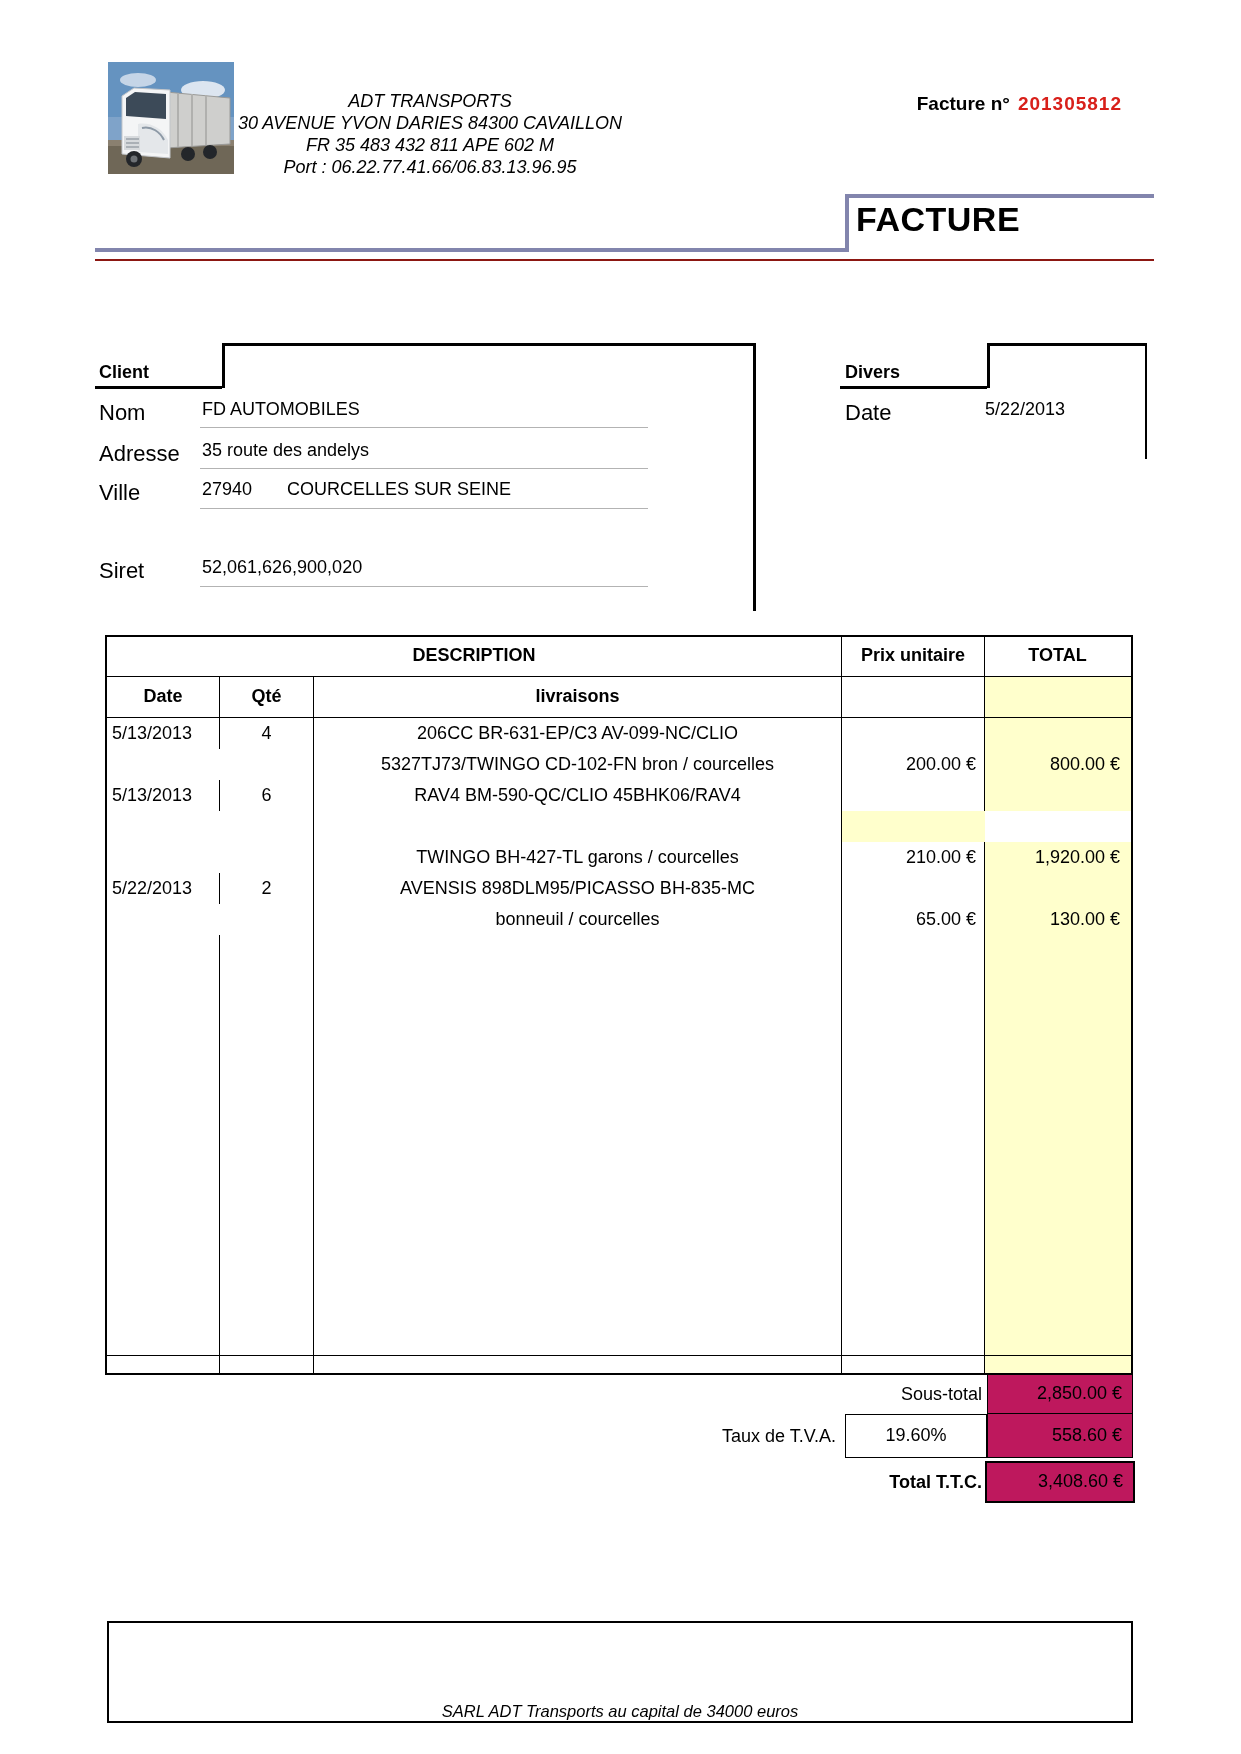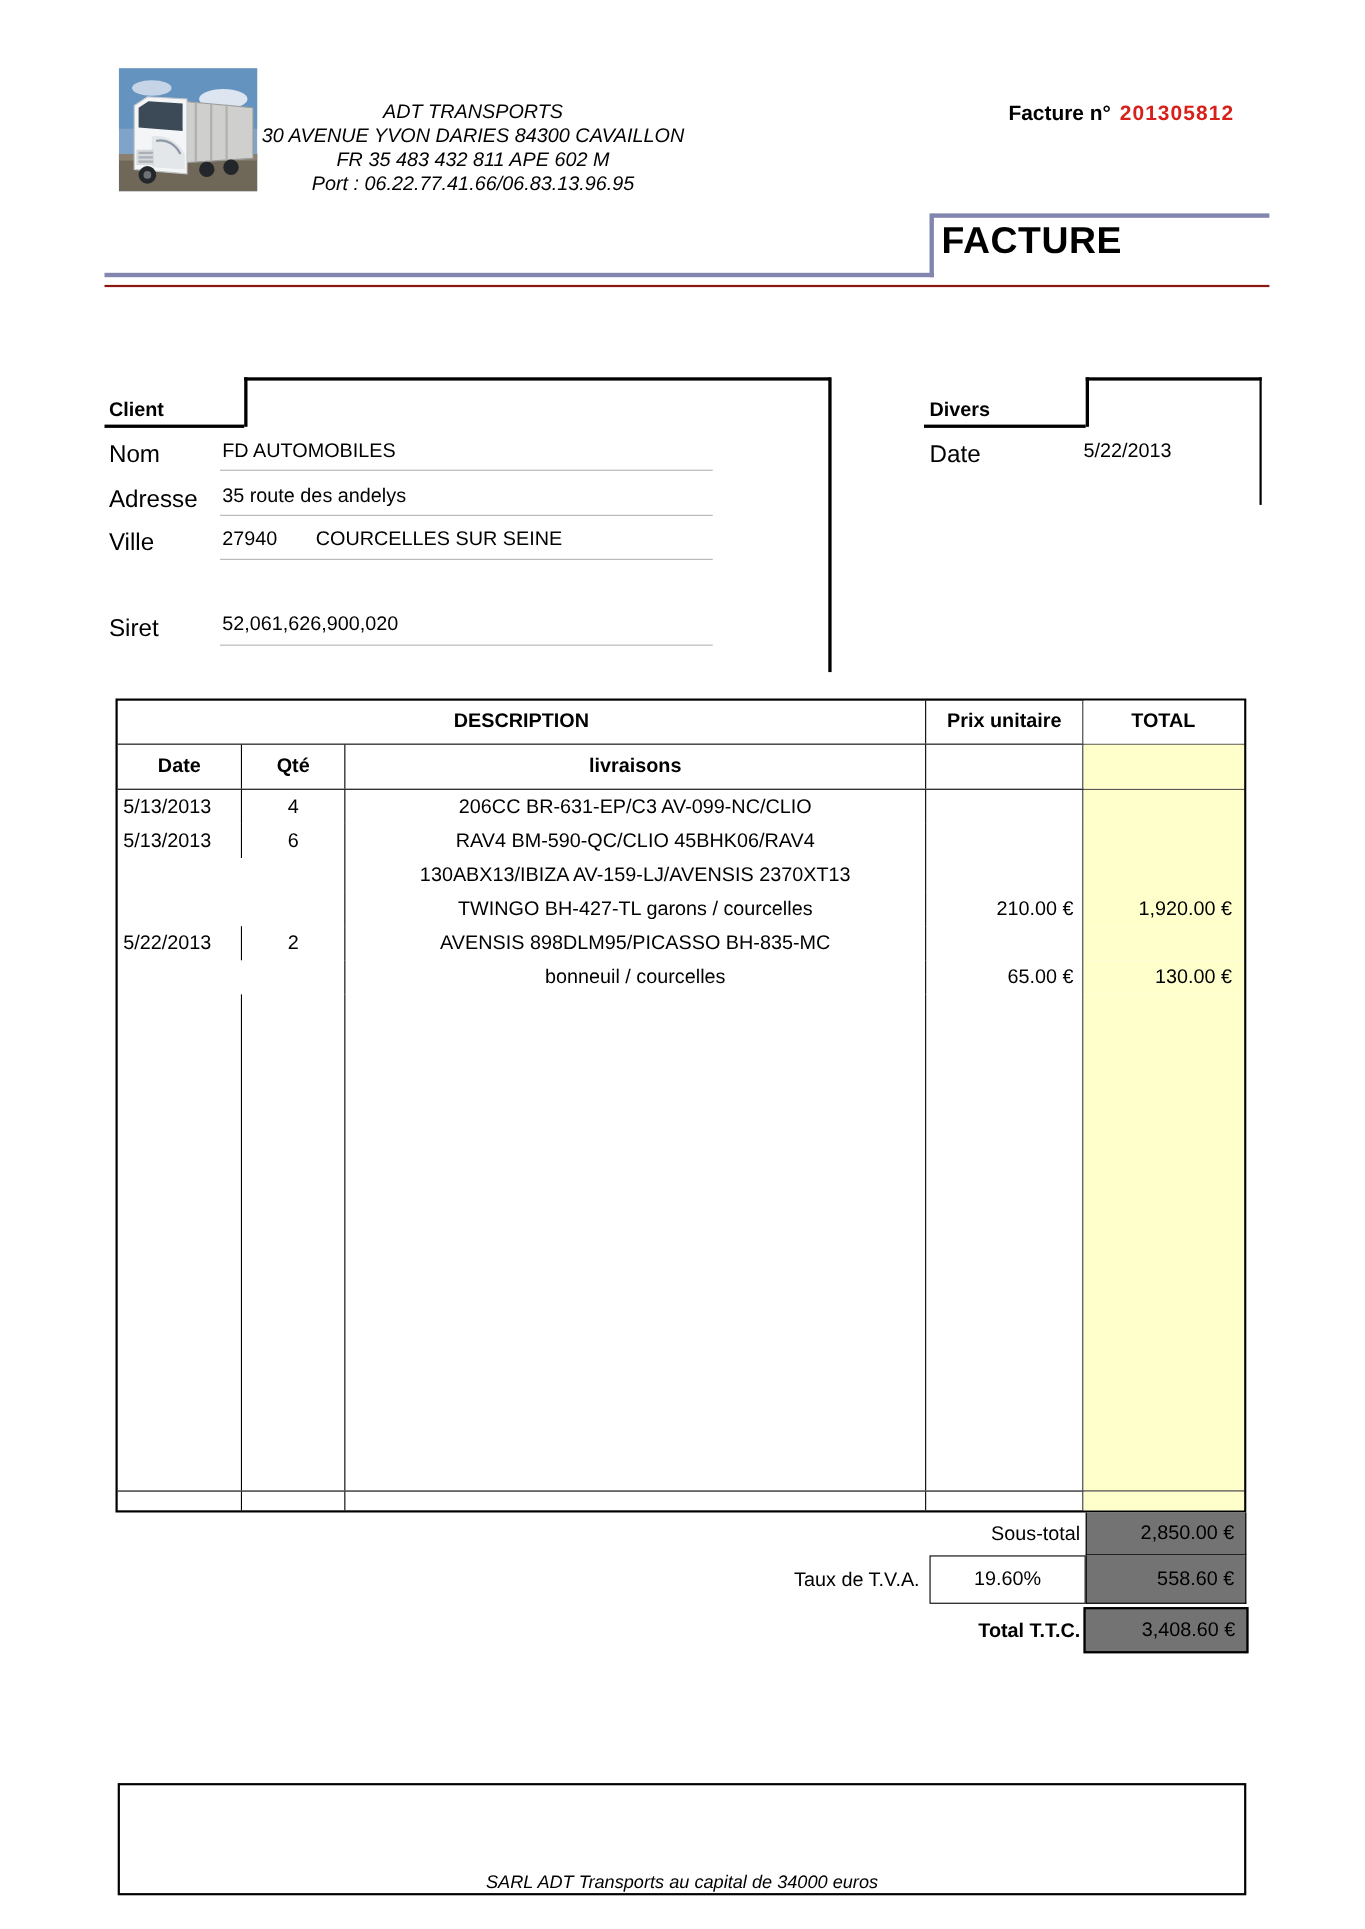--- a/index.html
+++ b/index.html
@@ -46,21 +46,21 @@
   .c-qty, .c-desc { text-align:center; }
   .c-unit { text-align:right; padding-right:8px; }
   .c-total { text-align:right; padding-right:10px; background:#ffffcc; }
   .thead1 .hc-total { background:#fff; }
   .thead2 .c-date, .thead2 .c-qty, .thead2 .c-desc { text-align:center; padding-left:0; }
   .tfiller { flex:1 1 auto; }
   .tclose { height:18px; border-top:1px solid #000; }
 
   
   .tot-label { position:absolute; font-size:18px; text-align:right; white-space:nowrap; }
-  .tot-cell { position:absolute; font-size:18px; background:#737373; text-align:right; padding-right:10px; }
+  .tot-cell { position:absolute; font-size:18px; background:#be185d; text-align:right; padding-right:10px; }
   .tva-rate-cell { position:absolute; font-size:18px; background:#fff; text-align:center;
                    border:1.5px solid #000; }
   .b-lrb { border-left:1.5px solid #000; border-right:1.5px solid #000; border-bottom:1.5px solid #000; }
   .b-heavy { border:2.5px solid #000; }
   .bold { font-weight:bold; }
 
   
   .footer-box { position:absolute; left:107px; top:1581px; width:1026px; height:102px;
                 border:2.5px solid #000; display:flex; align-items:flex-end; justify-content:center;margin-top:40px; }
   .footer-box .txt { font-style:italic; font-size:16.5px; }
@@ -160,31 +160,37 @@
       <div class="cell c-total"></div>
     </div>
     <div>
         <div class="trow has-date">
           <div class="cell c-date">5/13/2013</div>
           <div class="cell c-qty">4</div>
           <div class="cell c-desc">206CC BR-631-EP/C3 AV-099-NC/CLIO</div>
           <div class="cell c-unit"></div>
           <div class="cell c-total"></div>
         </div>
+        <div class="trow">
+          <div class="cell c-date"></div>
+          <div class="cell c-qty"></div>
+          <div class="cell c-desc">5327TJ73/TWINGO CD-102-FN bron / courcelles</div>
+          <div class="cell c-unit">200.00 €</div>
+          <div class="cell c-total">800.00 €</div>
+        </div>
         <div class="trow has-date">
           <div class="cell c-date">5/13/2013</div>
           <div class="cell c-qty">6</div>
           <div class="cell c-desc">RAV4 BM-590-QC/CLIO 45BHK06/RAV4</div>
           <div class="cell c-unit"></div>
           <div class="cell c-total"></div>
         </div>
         <div class="trow">
           <div class="cell c-date"></div>
           <div class="cell c-qty"></div>
-          <div class="cell c-desc">130ABX13/IBIZA AV-159-LJ/AVENSIS 2370XT13</div>
           <div class="cell c-unit"></div>
           <div class="cell c-total"></div>
         </div>
         <div class="trow">
           <div class="cell c-date"></div>
           <div class="cell c-qty"></div>
           <div class="cell c-desc">TWINGO BH-427-TL garons / courcelles</div>
           <div class="cell c-unit">210.00 €</div>
           <div class="cell c-total">1,920.00 €</div>
         </div>

